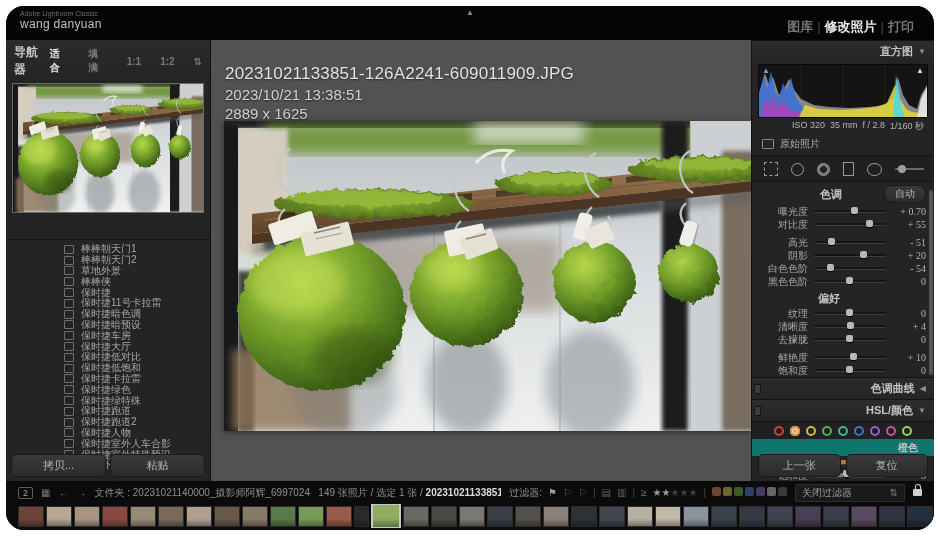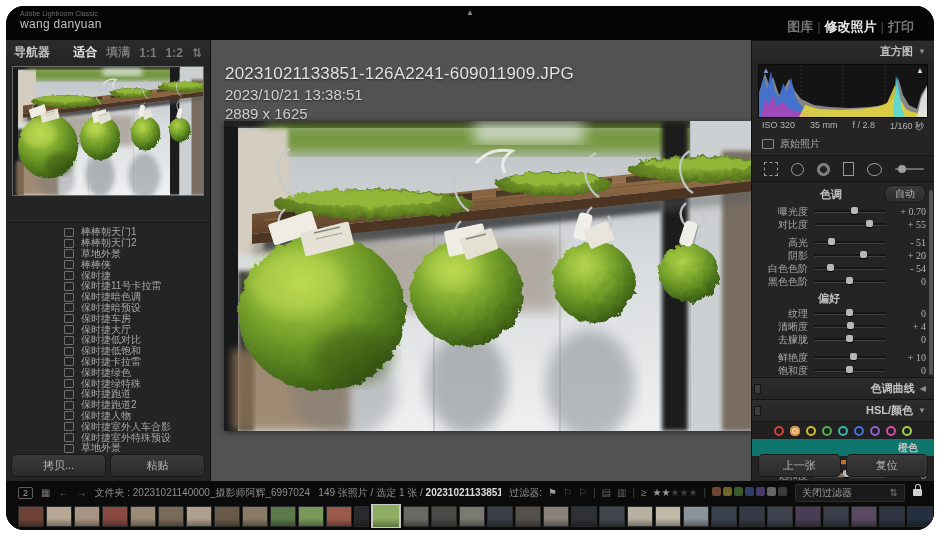--- a/index.html
+++ b/index.html
@@ -18,21 +18,21 @@
   #modules .sep{color:#4a4a4a;font-weight:normal;}
 
   
   .panel{position:absolute;top:34px;bottom:49px;background:#242424;}
   #leftpanel{left:0;width:204px;border-right:1px solid #101010;}
   #rightpanel{right:0;width:182px;border-left:1px solid #101010;}
   #center{position:absolute;left:205px;right:183px;top:34px;bottom:49px;background:#525252;}
 
   
   .phead{display:flex;align-items:center;justify-content:space-between;padding:4px 8px 3px 8px;font-size:12px;color:#c6c6c6;font-weight:bold;background:linear-gradient(#2b2b2b,#242424);}
-  .zoomopts{font-size:12px;font-weight:bold;color:#7a7a7a;display:flex;gap:9px;align-items:center;}
+  .zoomopts{font-size:10px;font-weight:bold;color:#7a7a7a;display:flex;gap:19px;align-items:center;}
   .zoomopts .zo.active{color:#e8e8e8;}
   #navpreview{margin:2px 6px;border:1px solid #6a6a6a;background:#333;line-height:0;}
   #presets{margin-top:26px;border-top:1px solid #161616;padding-top:4px;height:232px;overflow:hidden;}
   .prow{display:flex;align-items:center;gap:7px;padding:0 6px 0 58px;height:10.8px;font-size:10px;color:#a8a8a8;white-space:nowrap;}
   .prow .pbox{width:8px;height:7px;border:1px solid #6f6f6f;border-radius:1px;flex:none;}
   #leftbtns{position:absolute;left:0;bottom:4px;width:100%;display:flex;gap:4px;padding:0 5px;box-sizing:border-box;}
   .lrbtn{flex:1;text-align:center;font-size:11px;color:#b5b5b5;background:linear-gradient(#3a3a3a,#2b2b2b);border:1px solid #191919;border-radius:5px;padding:3px 0;}
 
   
   #title{position:absolute;left:14px;top:24px;color:#e3e3e3;text-shadow:0 1px 2px rgba(0,0,0,.55);}
@@ -40,21 +40,21 @@
   #title .dt,#title .dim{font-size:15px;color:#d2d2d2;margin-top:2px;}
   #photo{position:absolute;left:13px;top:81px;width:530px;height:310px;box-shadow:0 1px 6px rgba(0,0,0,.5);line-height:0;}
 
   
   .sechead{display:flex;align-items:center;justify-content:flex-end;gap:5px;padding:3px 8px;font-size:11px;font-weight:bold;color:#c2c2c2;background:linear-gradient(#2c2c2c,#252525);border-top:1px solid #141414;}
   .sechead .arr{color:#8d8d8d;font-size:8px;}
   .sechead .endmark{position:absolute;left:2px;width:5px;height:8px;background:#3c3c3c;border:1px solid #141414;}
   #hist{margin:2px 6px 0 6px;background:#141414;border:1px solid #0a0a0a;position:relative;line-height:0;}
   .clip{position:absolute;top:2px;font-size:8px;line-height:8px;}
   .clip.l{left:3px;color:#7e9ad8;} .clip.r{right:3px;color:#d8d8d8;}
-  #exif{display:flex;justify-content:space-between;padding:2px 10px;font-size:9px;color:#b4b4b4;}
+  #exif{display:flex;justify-content:space-between;padding:2px 10px;font-size:9px;color:#b4b4b4;margin-left:30px;}
   #origrow{display:flex;align-items:center;gap:6px;padding:2px 10px 4px 10px;font-size:10px;color:#b0b0b0;border-bottom:1px solid #161616;}
   #origrow .fico{width:10px;height:8px;border:1px solid #8a8a8a;border-radius:1px;}
   #tools{display:flex;align-items:center;gap:13px;padding:6px 10px 5px 12px;background:#202020;border-bottom:1px solid #141414;}
   .tico{flex:none;}
   .t-crop{width:12px;height:12px;border:1px dashed #9a9a9a;}
   .t-spot{width:11px;height:11px;border:1.5px solid #9a9a9a;border-radius:50%;}
   .t-eye{width:11px;height:11px;border:1.5px solid #9a9a9a;border-radius:50%;background:radial-gradient(circle at 50% 50%,#222 0 40%,#777 45%);}
   .t-grad{width:9px;height:12px;border:1.5px solid #9a9a9a;}
   .t-rad{width:13px;height:11px;border:1.5px solid #9a9a9a;border-radius:50%;}
   .t-brush{flex:1;height:2px;background:#6a6a6a;position:relative;border-radius:1px;}

